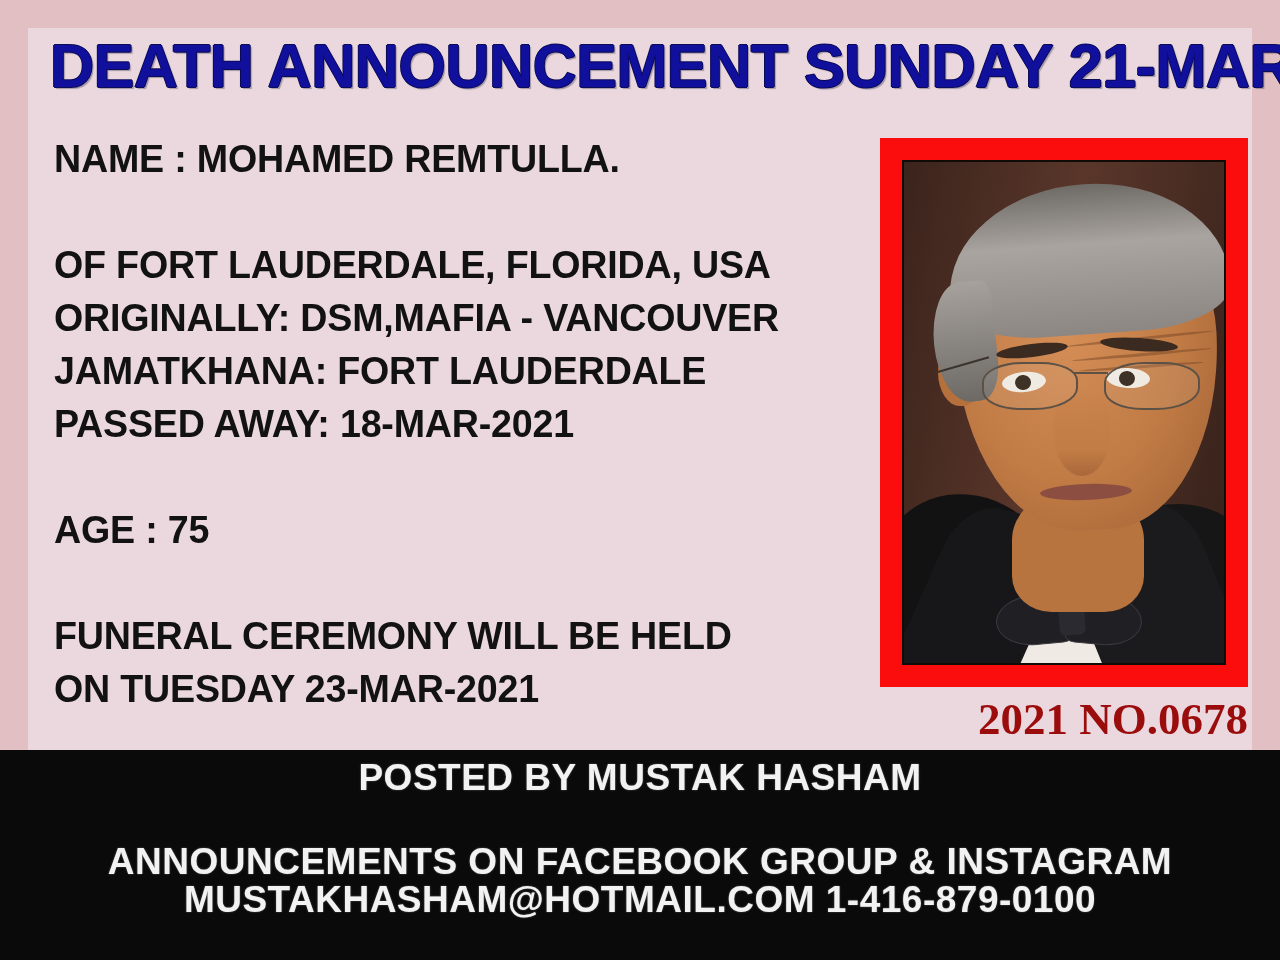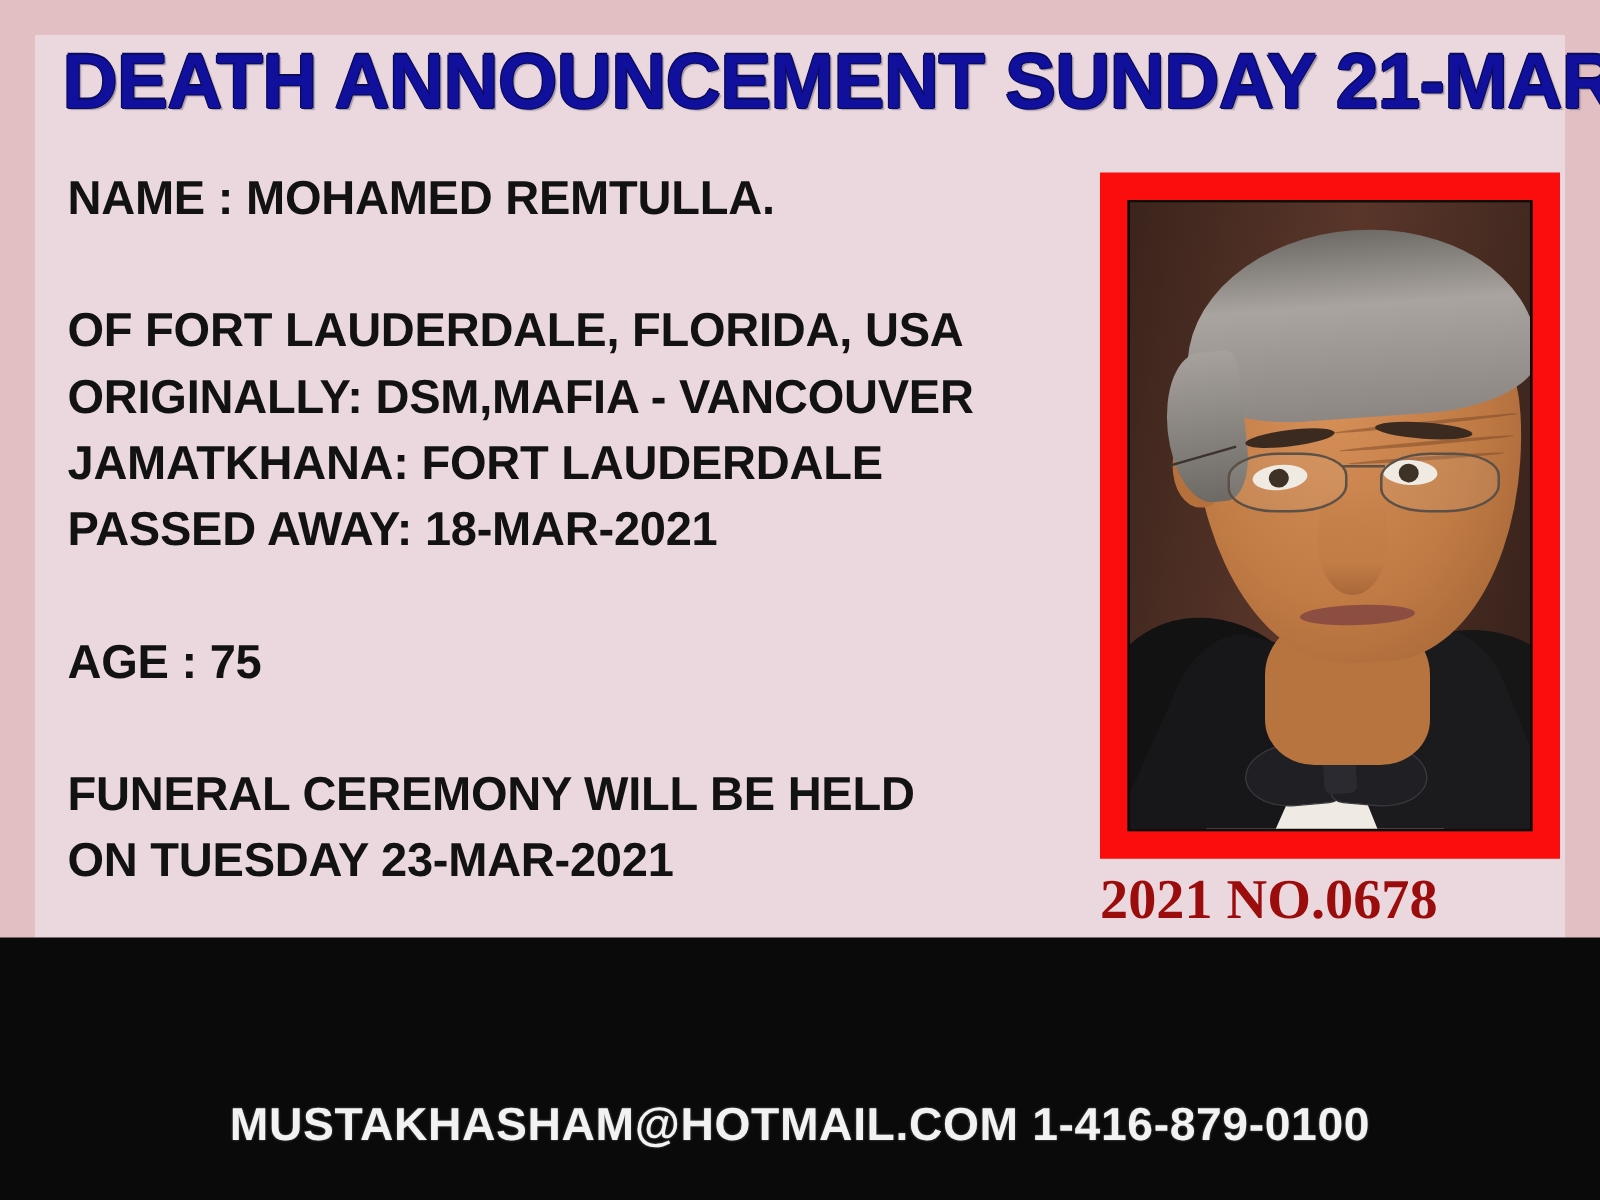--- a/index.html
+++ b/index.html
@@ -283,21 +283,21 @@
   .w1 { left: 110px; top: 140px; width: 150px; transform: rotate(-3deg); }
   .w2 { left: 116px; top: 156px; width: 140px; transform: rotate(-2deg); }
   .w3 { left: 122px; top: 168px; width: 126px; transform: rotate(-1deg); }
 
   
   #ref-number {
     position: absolute;
     left: 880px;
     top: 694px;
     width: 368px;
-    text-align: left;
+    text-align: right;
     font-family: "Liberation Serif", serif;
     font-weight: bold;
     font-size: 45px;
     line-height: 50px;
     color: #9b0c0c;
     letter-spacing: 0px;
     white-space: nowrap;
   }
 
   
@@ -393,15 +393,17 @@
         <div class="lens-r"></div>
         <div class="bridge"></div>
         <div class="temple"></div>
       </div>
     </div>
   </div>
 
   <div id="ref-number">2021 NO.0678</div>
 
   <div id="footer"></div>
+  <div class="fline" id="fline-1">POSTED BY MUSTAK HASHAM</div>
+  <div class="fline" id="fline-3">ANNOUNCEMENTS ON FACEBOOK GROUP &amp; INSTAGRAM</div>
   <div class="fline" id="fline-4">MUSTAKHASHAM@HOTMAIL.COM 1-416-879-0100</div>
 
 </div>
 
 </body></html>

